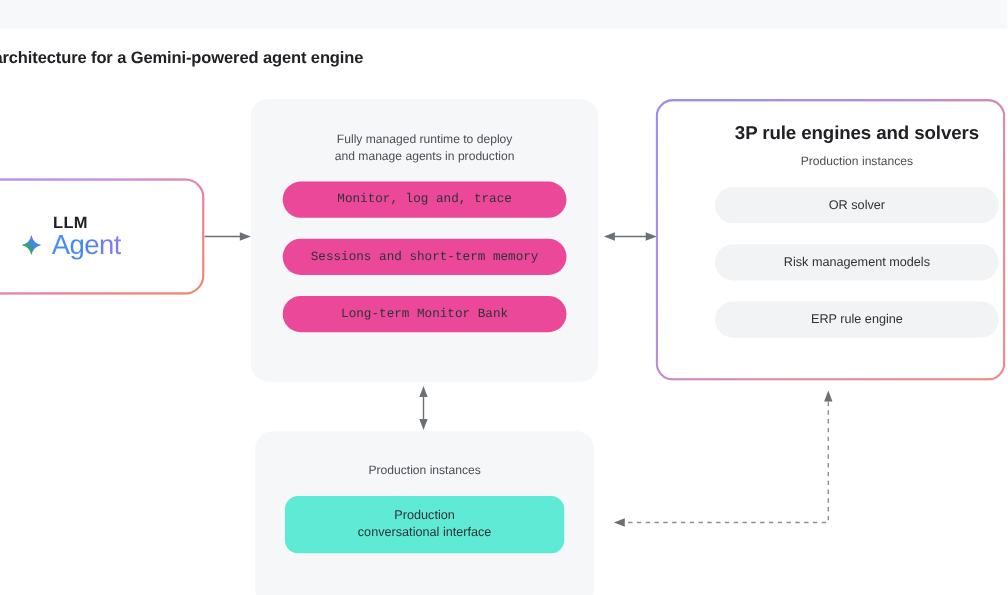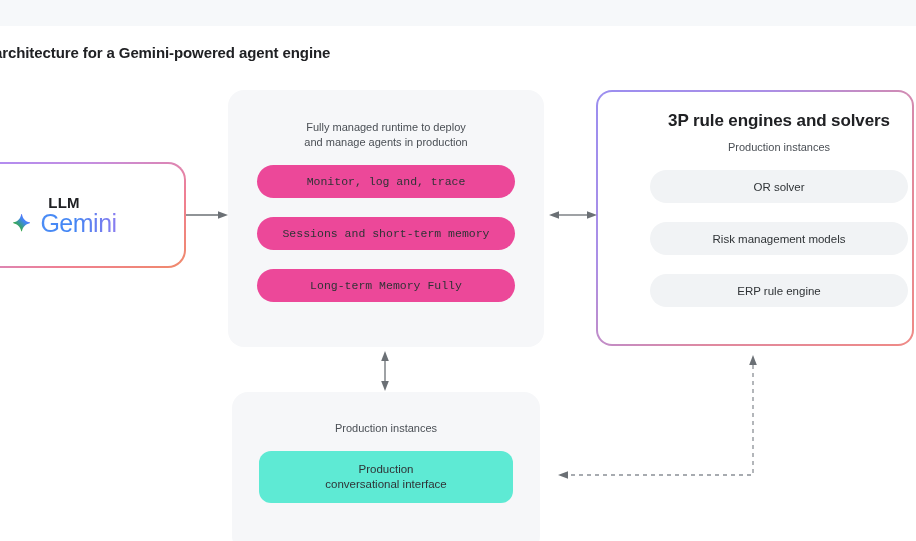--- a/index.html
+++ b/index.html
@@ -118,31 +118,31 @@
             <linearGradient id="gemGrad" x1="0" y1="1" x2="1" y2="0">
               <stop offset="0%" stop-color="#f2b705"></stop>
               <stop offset="28%" stop-color="#34a853"></stop>
               <stop offset="62%" stop-color="#4285f4"></stop>
               <stop offset="100%" stop-color="#8a5cf6"></stop>
             </linearGradient>
           </defs>
           <path d="M12 1.6c.9 4.6 3.9 7.7 8.4 8.6 .5.1.5.8 0 .9-4.5.9-7.5 4-8.4 8.6-.1.5-.8.5-.9 0-.9-4.6-3.9-7.7-8.4-8.6-.5-.1-.5-.8 0-.9 4.5-.9 7.5-4 8.4-8.6 .1-.5.8-.5.9 0z" fill="url(#gemGrad)"></path>
         </svg>
       </span>
-      <span class="gemini-word">Gemini</span>
+      <span class="gemini-word">Agent</span>
     </div>
   </div>
 
   <div class="module mod-agent pad-agent">
     <div class="mod-sub">Fully managed runtime to deploy
 and manage agents in production</div>
     <div class="pill-list">
       <div class="pill pill-white">Monitor, log and, trace</div>
       <div class="pill pill-white">Sessions and short-term memory</div>
-      <div class="pill pill-white">Long-term Memory Fully</div>
+      <div class="pill pill-white">Long-term Monitor Bank</div>
     </div>
   </div>
 
   <div class="mod-3p pad-3p">
     <div class="mod-title">3P rule engines and solvers</div>
     <div class="mod-sub">Production instances</div>
     <div class="pill-list">
       <div class="pill pill-grey">OR solver</div>
       <div class="pill pill-grey">Risk management models</div>
       <div class="pill pill-grey">ERP rule engine</div>

